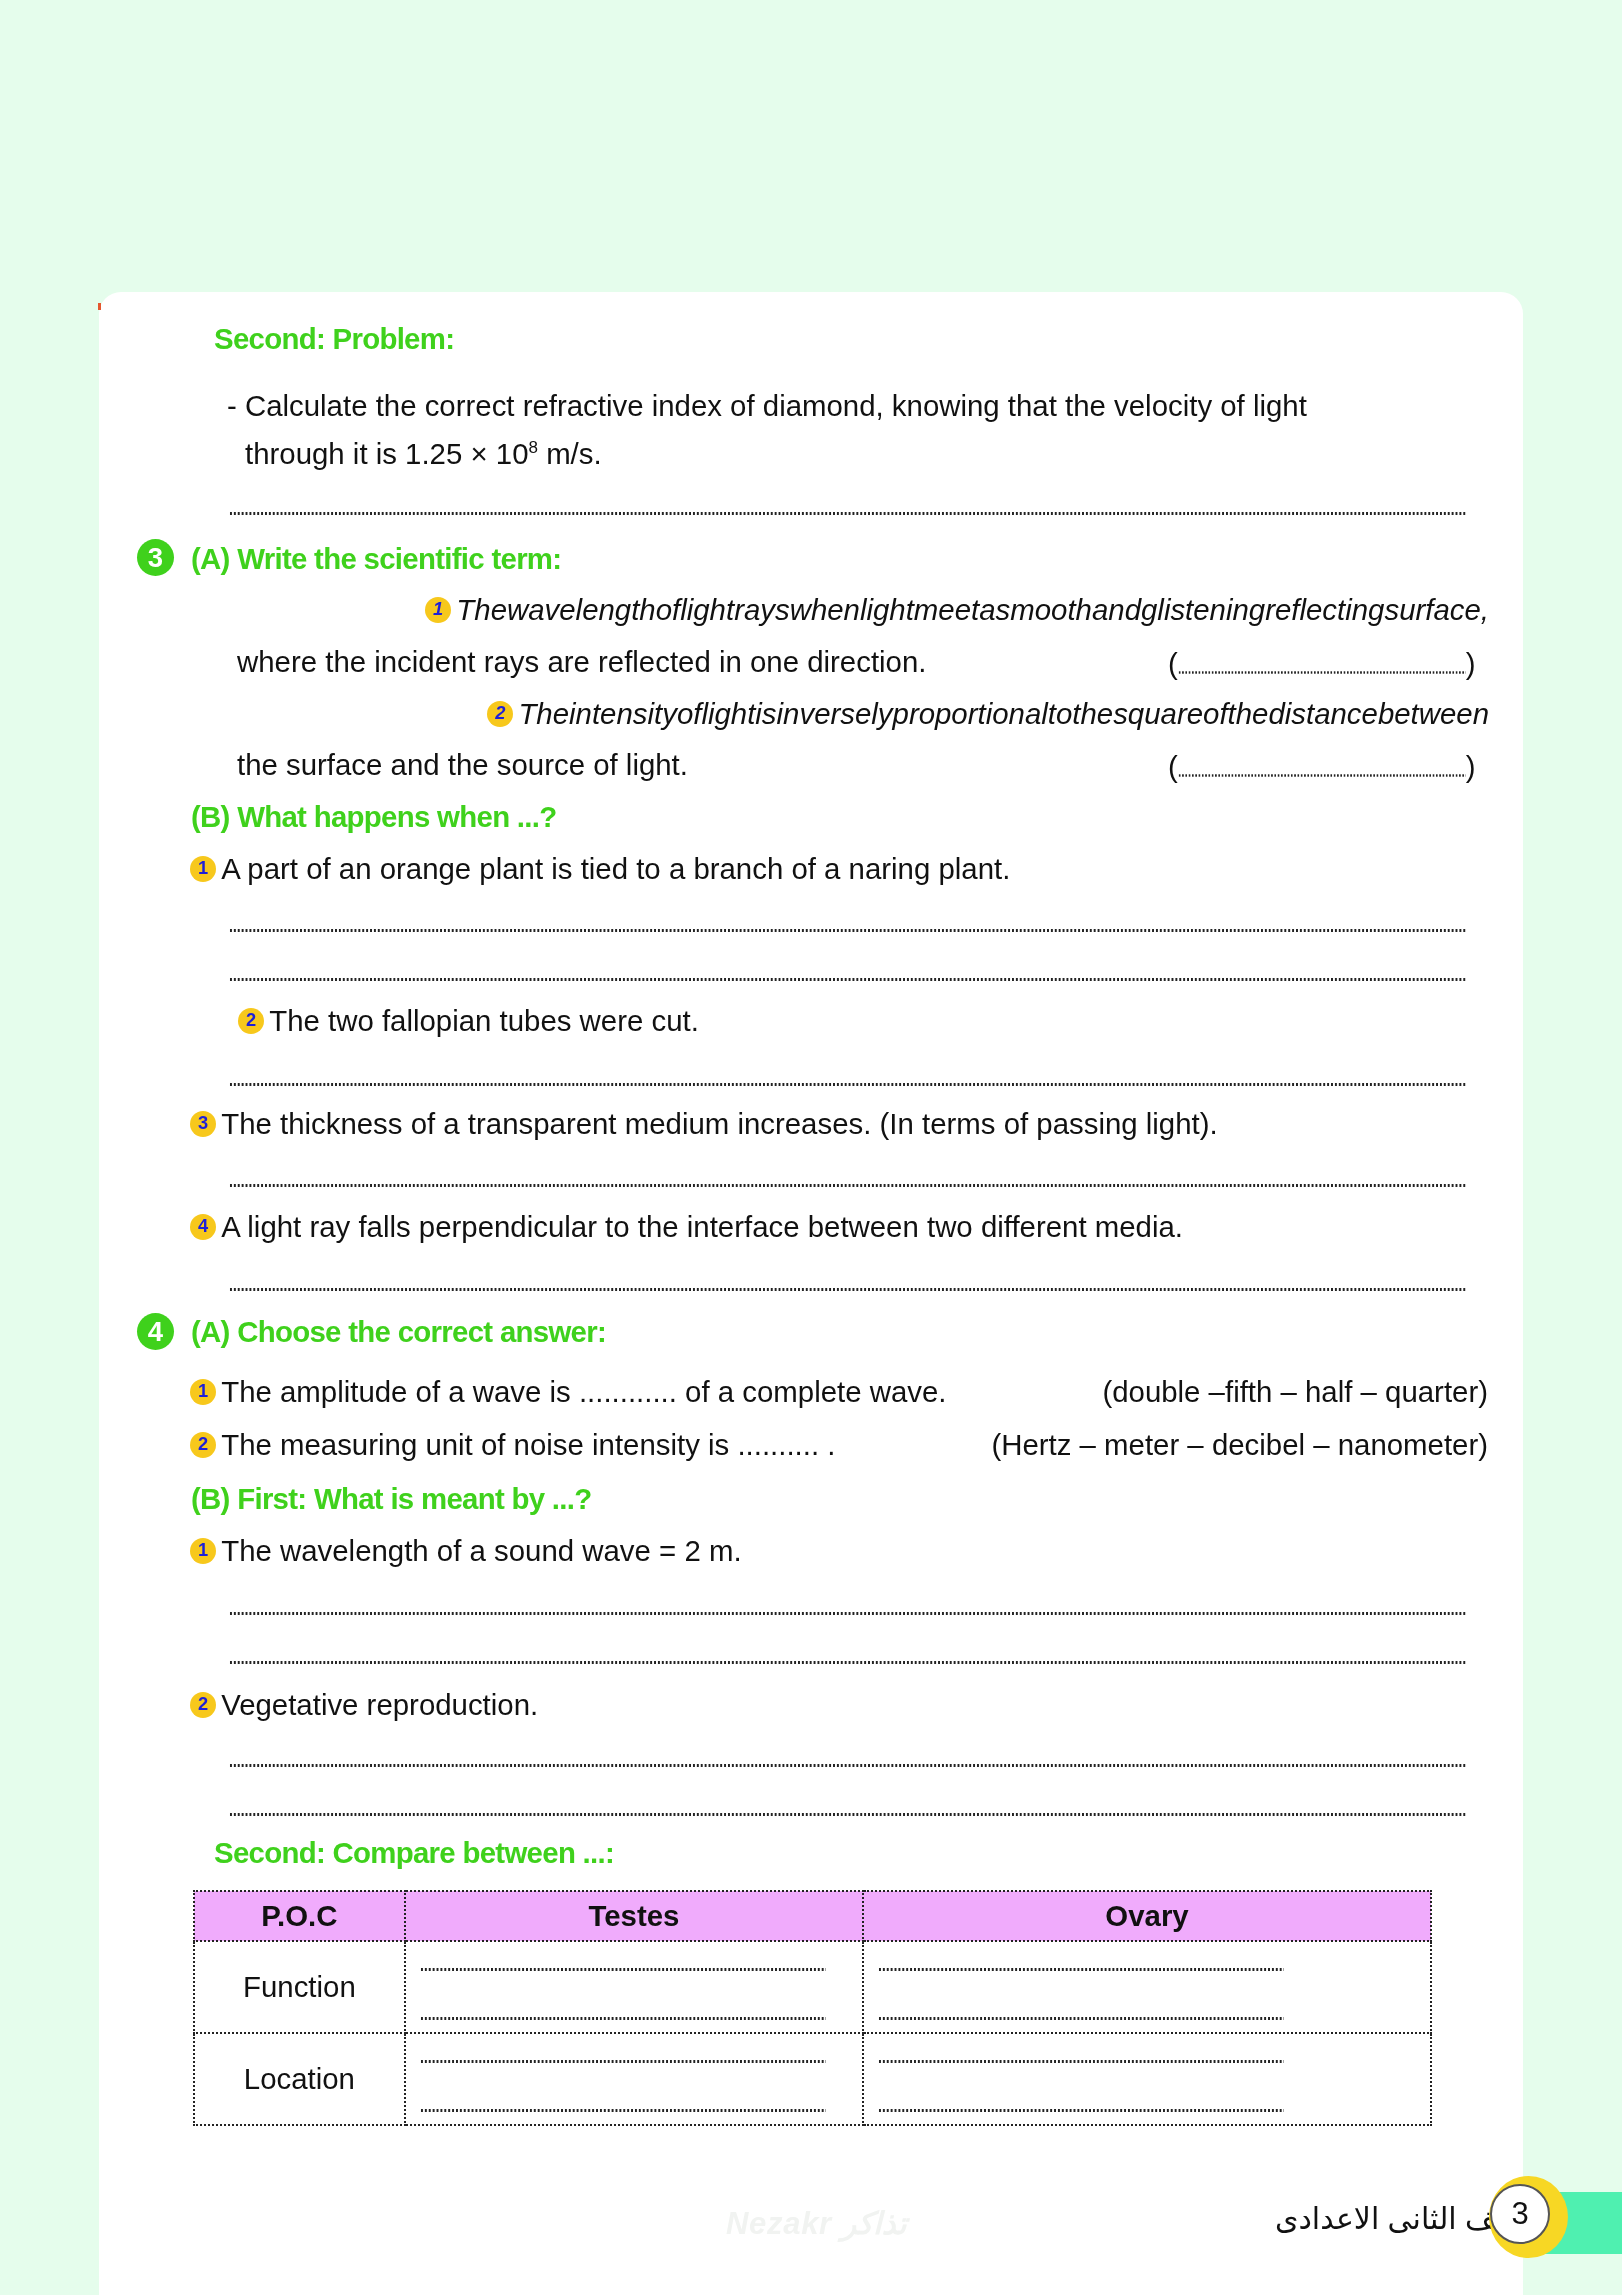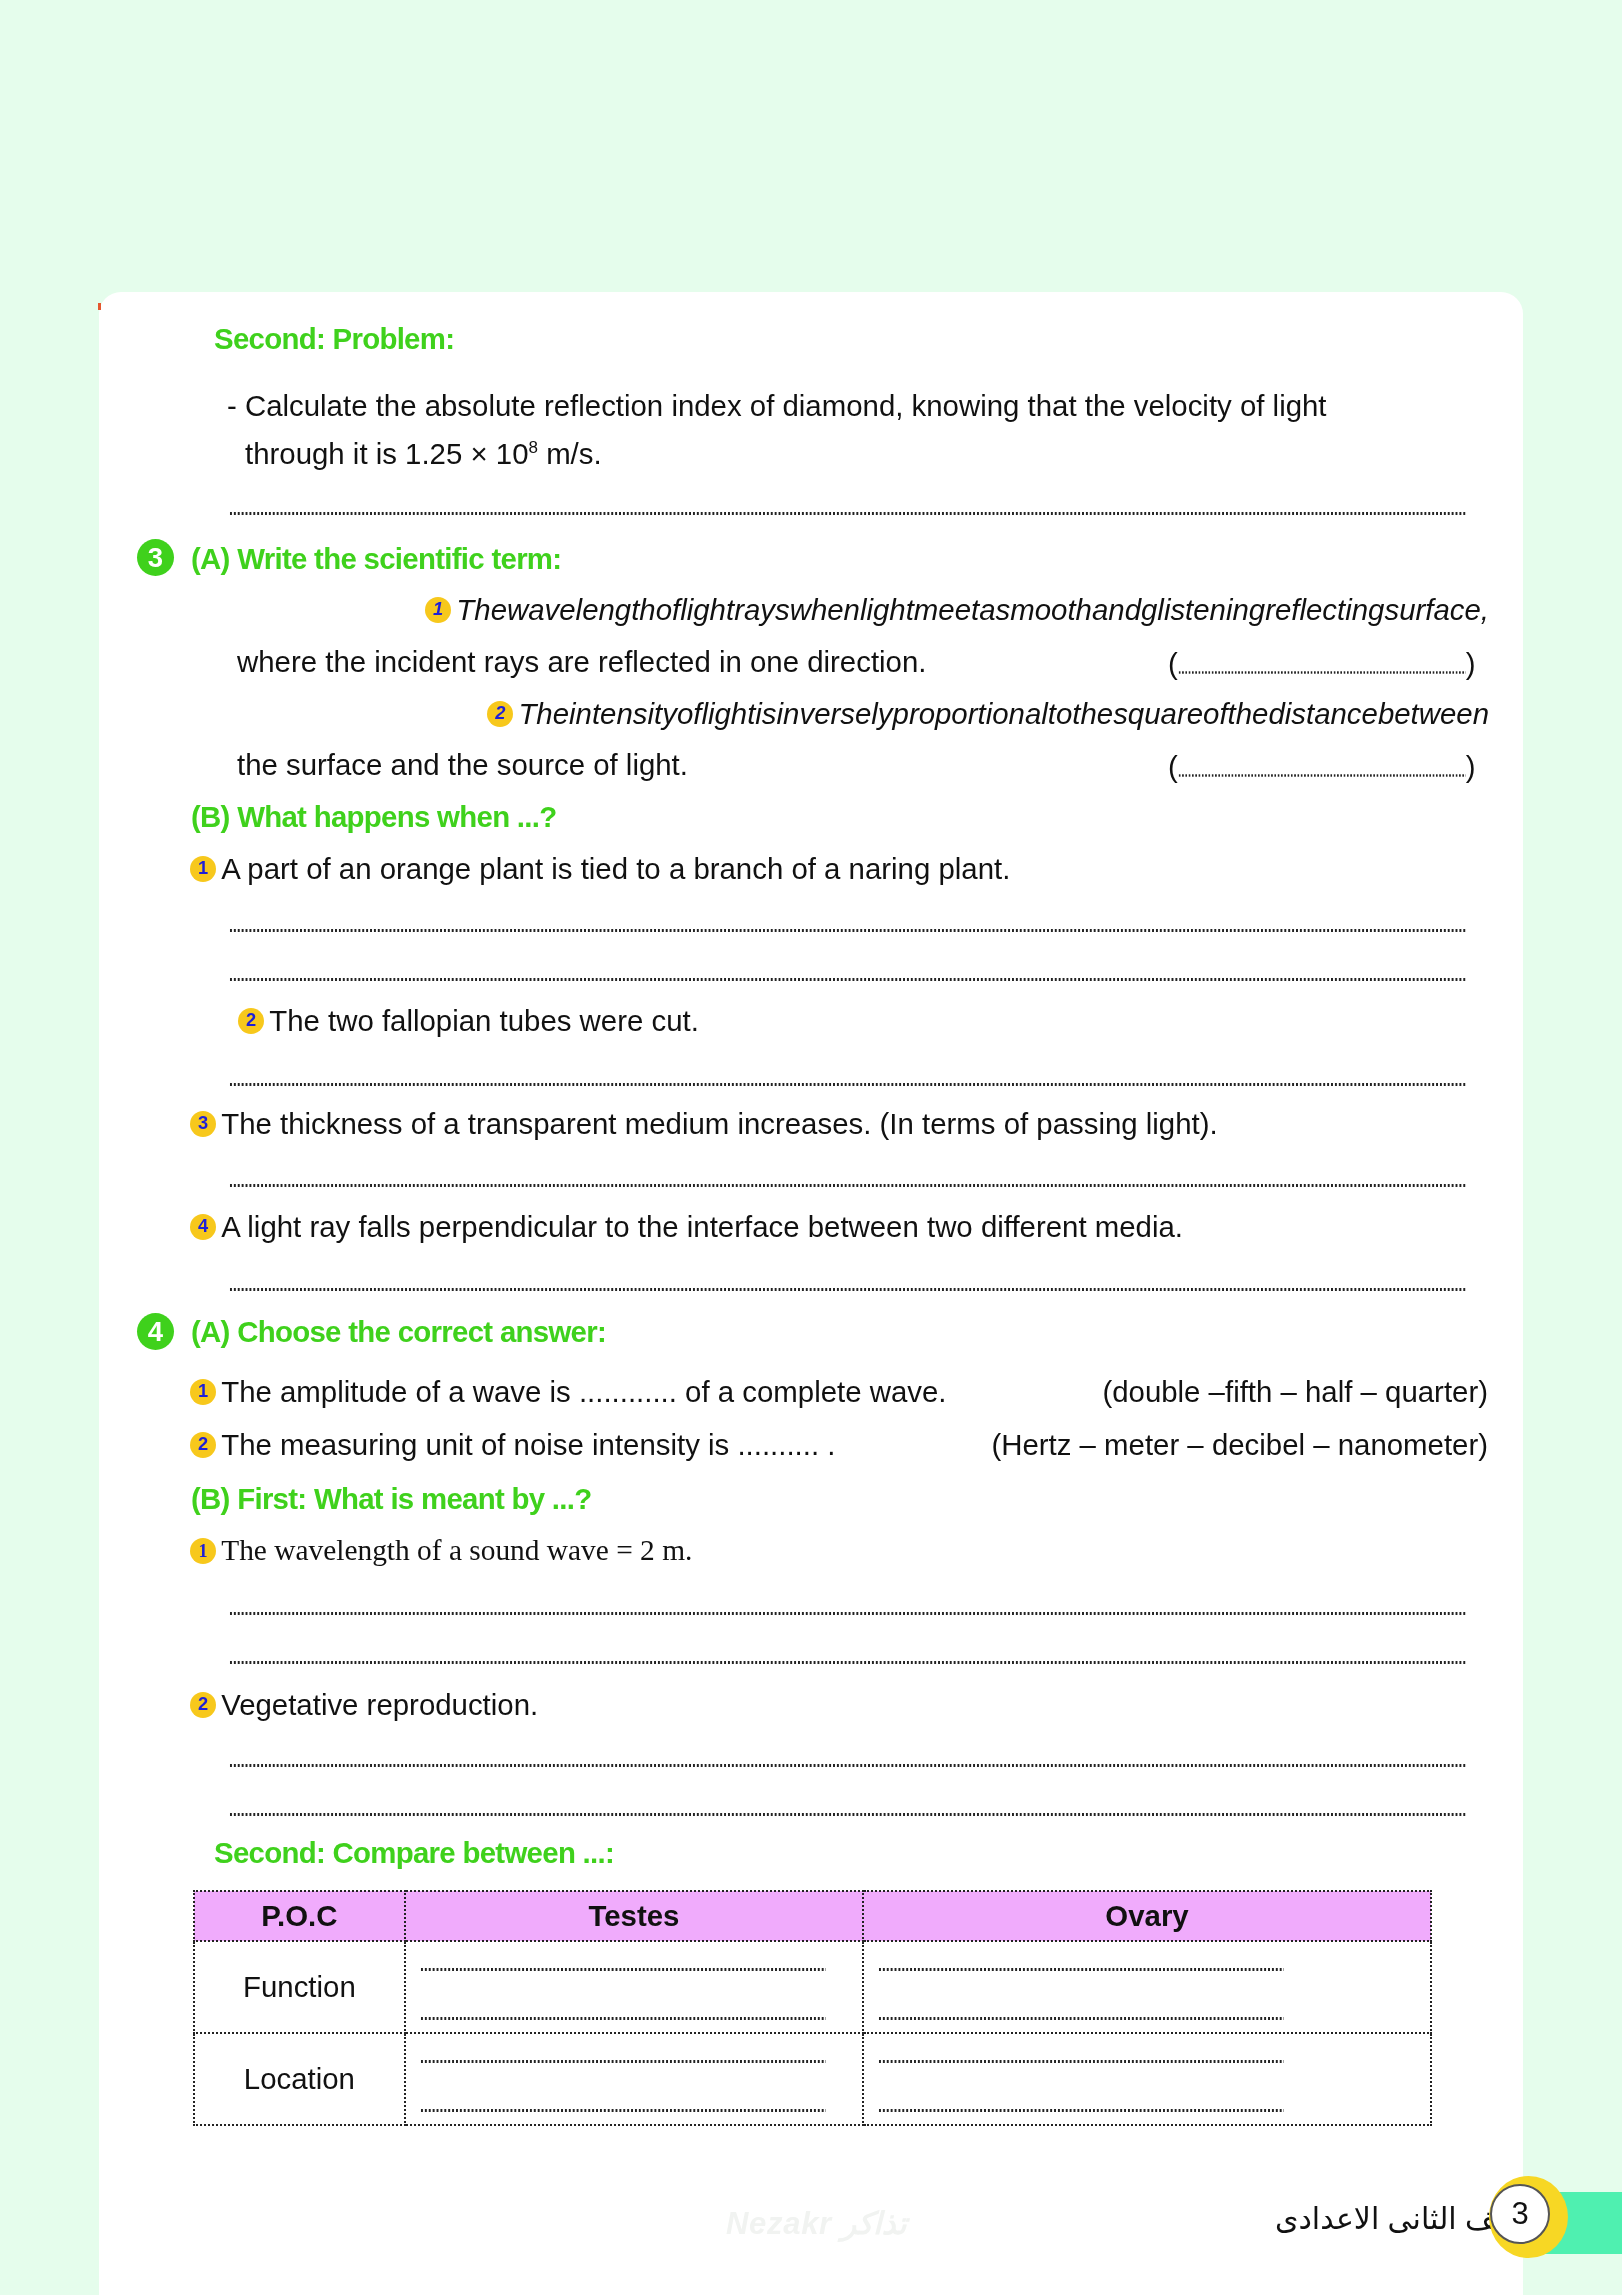--- a/index.html
+++ b/index.html
@@ -71,21 +71,21 @@
     color: #f1f3f1; letter-spacing: 0.7px;
   }
 </style>
 </head>
 <body>
 
 <div class="card"></div>
 <div class="card-accent"></div>
 
 <div class="abs green-head" style="left:214px; top:322px;">Second: Problem:</div>
-<div class="abs txt" style="left:227px; top:391px;">- Calculate the absolute reflection index of diamond, knowing that the velocity of light</div>
+<div class="abs txt" style="left:227px; top:391px;">- Calculate the correct refractive index of diamond, knowing that the velocity of light</div>
 <div class="abs txt" style="left:245px; top:439px;"><span>through it is 1.25 × 10</span><sup style="font-size:17px;">8</sup><span> m/s.</span></div>
 <div class="dots" style="left:229px; top:512px; width:1237px;"></div>
 
 <div class="qnum" style="left:137px; top:539px;">3</div>
 <div class="abs green-head" style="left:191px; top:542px;">(A) Write the scientific term:</div>
 
 <div class="abs" style="left:190px; top:595px; width:1299px;">
   <div class="justify-line">
     <span><span class="badge">1</span><span>The</span></span>
     <span>wavelength</span>
@@ -146,21 +146,21 @@
 <div class="abs green-head" style="left:191px; top:1315px;">(A) Choose the correct answer:</div>
 
 <div class="abs txt" style="left:190px; top:1377px;"><span class="badge">1</span><span>The amplitude of a wave is ............ of a complete wave.</span></div>
 <div class="abs txt" style="right:135px; top:1377px;">(double –fifth – half – quarter)</div>
 
 <div class="abs txt" style="left:190px; top:1430px;"><span class="badge">2</span><span>The measuring unit of noise intensity is .......... .</span></div>
 <div class="abs txt" style="right:135px; top:1430px;">(Hertz – meter – decibel – nanometer)</div>
 
 <div class="abs green-head" style="left:191px; top:1482px;">(B) First: What is meant by ...?</div>
 
-<div class="abs txt" style="left:190px; top:1536px;font-family:Liberation Serif, serif;"><span class="badge">1</span><span>The wavelength of a sound wave = 2 m.</span></div>
+<div class="abs txt" style="left:190px; top:1536px;"><span class="badge">1</span><span>The wavelength of a sound wave = 2 m.</span></div>
 <div class="dots" style="left:229px; top:1612px; width:1237px;"></div>
 <div class="dots" style="left:229px; top:1661px; width:1237px;"></div>
 
 <div class="abs txt" style="left:190px; top:1690px;"><span class="badge">2</span><span>Vegetative reproduction.</span></div>
 <div class="dots" style="left:229px; top:1764px; width:1237px;"></div>
 <div class="dots" style="left:229px; top:1813px; width:1237px;"></div>
 
 <div class="abs green-head" style="left:214px; top:1836px;">Second: Compare between ...:</div>
 
 <table class="cmp">

